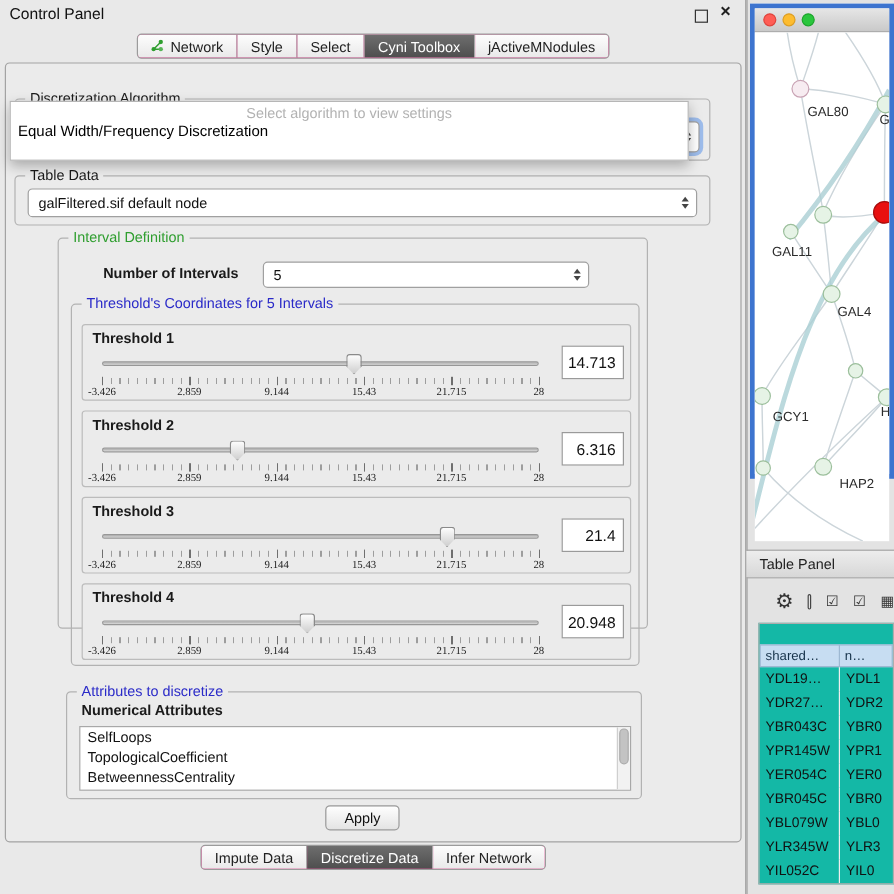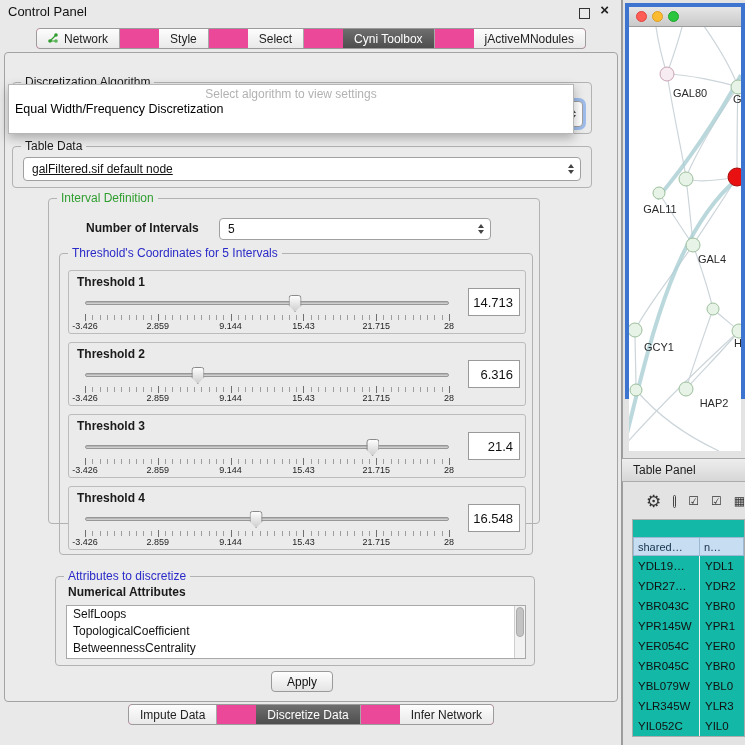--- a/index.html
+++ b/index.html
@@ -4,21 +4,21 @@
 <style>
 *{margin:0;padding:0;box-sizing:border-box;}
 body{font-family:"Liberation Sans",sans-serif;}
 .screen{position:relative;width:745px;height:745px;background:#cfcfcf;overflow:hidden;font-size:12px;color:#1a1a1a;}
 
 .cpanel{position:absolute;left:0;top:0;width:622px;height:745px;background:#e9e9e9;border-right:1px solid #9a9a9a;}
 .cp-title{position:absolute;left:8px;top:4px;font-size:13px;color:#111;}
 .win-btn-float{position:absolute;top:8px;right:31px;width:11px;height:11px;border:1.5px solid #333;background:transparent;}
 .win-btn-close{position:absolute;top:1px;right:12px;font-size:15px;font-weight:bold;color:#222;}
 .seg-row{position:absolute;top:28px;left:0;width:622px;display:flex;justify-content:center;}
-.seg{display:flex;height:21px;border:1px solid #9b9b9b;border-radius:4px;overflow:hidden;background:#ec4899;gap:39px;}
+.seg{display:flex;height:21px;border:1px solid #9b9b9b;border-radius:4px;overflow:hidden;background:#ec4899;}
 .seg-item{display:flex;align-items:center;gap:5px;padding:0 11px;font-size:12px;background:linear-gradient(#fdfdfd,#e9e9e9);border-right:1px solid #a8a8a8;color:#222;white-space:nowrap;}
 .seg-item:last-child{border-right:none;}
 .seg-item.sel{background:linear-gradient(#6e6e6e,#4e4e4e);color:#fff;}
 .main-panel{position:absolute;left:4px;top:52px;width:614px;height:650px;border:1px solid #a3a3a3;border-radius:4px;background:#ebebeb;}
 .groupbox{position:absolute;border:1px solid #b2b2b2;border-radius:4px;}
 .gb-title{position:absolute;top:-8px;left:8px;background:#ebebeb;padding:0 4px;font-size:12px;white-space:nowrap;}
 .green{color:#2f9e2f;} .blue{color:#2a2ac8;}
 .combo{position:absolute;background:#fff;border:1px solid #a0a0a0;border-radius:4px;font-size:12px;color:#111;display:flex;align-items:center;padding:0 20px 0 8px;}
 .focus-ring{box-shadow:0 0 0 3px rgba(105,156,235,.6);}
 .stepper{position:absolute;right:6px;top:50%;transform:translateY(-50%);display:flex;flex-direction:column;gap:2px;}
@@ -30,21 +30,21 @@
 .popup-opt{font-size:12.5px;line-height:16px;padding-left:6px;color:#000;}
 .popup-opt.hl{font-weight:bold;}
 
 .thr-box{position:absolute;left:8px;width:458px;height:64px;border:1px solid #bcbcbc;border-radius:3px;background:#ebebeb;}
 .thr-label{position:absolute;left:8px;top:4px;font-weight:bold;font-size:12px;}
 .slider{position:absolute;left:16px;top:24px;width:364px;height:18px;}
 .track{position:absolute;left:0;right:0;top:6px;height:4px;background:linear-gradient(#a9a9a9,#dcdcdc);border:1px solid #979797;border-radius:2px;}
 .handle{position:absolute;top:0;width:13px;height:17px;transform:translateX(-50%);background:linear-gradient(#fdfdfd,#cfcfcf);border:1px solid #8a8a8a;border-radius:3px;clip-path:polygon(0 0,100% 0,100% 60%,50% 100%,0 60%);}
 .ticks{position:absolute;left:16px;width:364px;top:44px;height:5px;background-image:repeating-linear-gradient(90deg,#9d9d9d 0 1px,transparent 1px 7.28px);}
 .ticks-major{position:absolute;left:16px;width:365px;top:43px;height:7px;background-image:repeating-linear-gradient(90deg,#6f6f6f 0 1px,transparent 1px 72.8px);}
-.scale-row{position:absolute;left:16px;width:364px;top:50px;height:11px;}
+.scale-row{position:absolute;left:16px;width:364px;top:50px;height:11px;font-family:Liberation Serif, serif;}
 .scale-label{position:absolute;top:0;transform:translateX(-50%);font-size:9px;color:#222;white-space:nowrap;}
 .value-box{position:absolute;right:5px;top:17px;width:52px;height:28px;background:#fff;border:1px solid #9a9a9a;font-size:13px;color:#111;display:flex;align-items:center;justify-content:flex-end;padding-right:6px;}
 
 .list{position:absolute;background:#fff;border:1px solid #a8a8a8;overflow:hidden;}
 .list-item{font-size:12px;line-height:17px;padding-left:6px;color:#111;white-space:nowrap;}
 .scrollbar{position:absolute;right:0;top:0;bottom:0;width:11px;background:#f2f2f2;border-left:1px solid #cfcfcf;}
 .thumb{position:absolute;left:1px;right:1px;top:1px;height:58%;background:#c3c3c3;border:1px solid #ababab;border-radius:5px;}
 .apply-btn{position:absolute;left:271px;top:671px;width:62px;height:21px;background:linear-gradient(#fefefe,#e4e4e4);border:1px solid #9a9a9a;border-radius:4px;font-size:12px;color:#111;display:flex;align-items:center;justify-content:center;}
 .bottom-seg{position:absolute;top:704px;left:0;width:622px;display:flex;justify-content:center;}
 
@@ -115,21 +115,21 @@
         <span>Select algorithm to view settings</span>
         <span class="stepper">
             <span class="arr-up"></span>
             <span class="arr-down"></span>
           </span>
       </div>
     </div>
 
     <div class="groupbox" style="left:12px;top:146px;width:580px;height:42px;">
       <span class="gb-title">Table Data</span>
-      <div class="combo" style="left:10px;right:10px;top:10px;height:24px;text-decoration:underline;">
+      <div class="combo" style="left:10px;right:10px;top:10px;height:24px;">
         <span>galFiltered.sif default node</span>
         <span class="stepper">
             <span class="arr-up"></span>
             <span class="arr-down"></span>
           </span>
       </div>
     </div>
 
     <div class="groupbox" style="left:48px;top:198px;width:492px;height:326px;">
       <span class="gb-title green">Interval Definition</span>
@@ -211,21 +211,21 @@
           <div class="ticks"></div>
           <div class="ticks-major"></div>
           <div class="scale-row">
               <span class="scale-label" style="left: 0%;">-3.426</span>
               <span class="scale-label" style="left: 20%;">2.859</span>
               <span class="scale-label" style="left: 40%;">9.144</span>
               <span class="scale-label" style="left: 60%;">15.43</span>
               <span class="scale-label" style="left: 80%;">21.715</span>
               <span class="scale-label" style="left: 100%;">28</span>
             </div>
-          <div class="value-box">16.548</div>
+          <div class="value-box">20.948</div>
         </div>
       </div>
     </div>
 
     <div class="groupbox" style="left:55px;top:576px;width:480px;height:90px;">
       <span class="gb-title blue">Attributes to discretize</span>
       <div style="position:absolute;left:12px;top:8px;font-weight:bold;">Numerical Attributes</div>
       <div class="list" style="left:10px;top:28px;width:460px;height:54px;">
         <div>
             <div class="list-item">SelfLoops</div>

